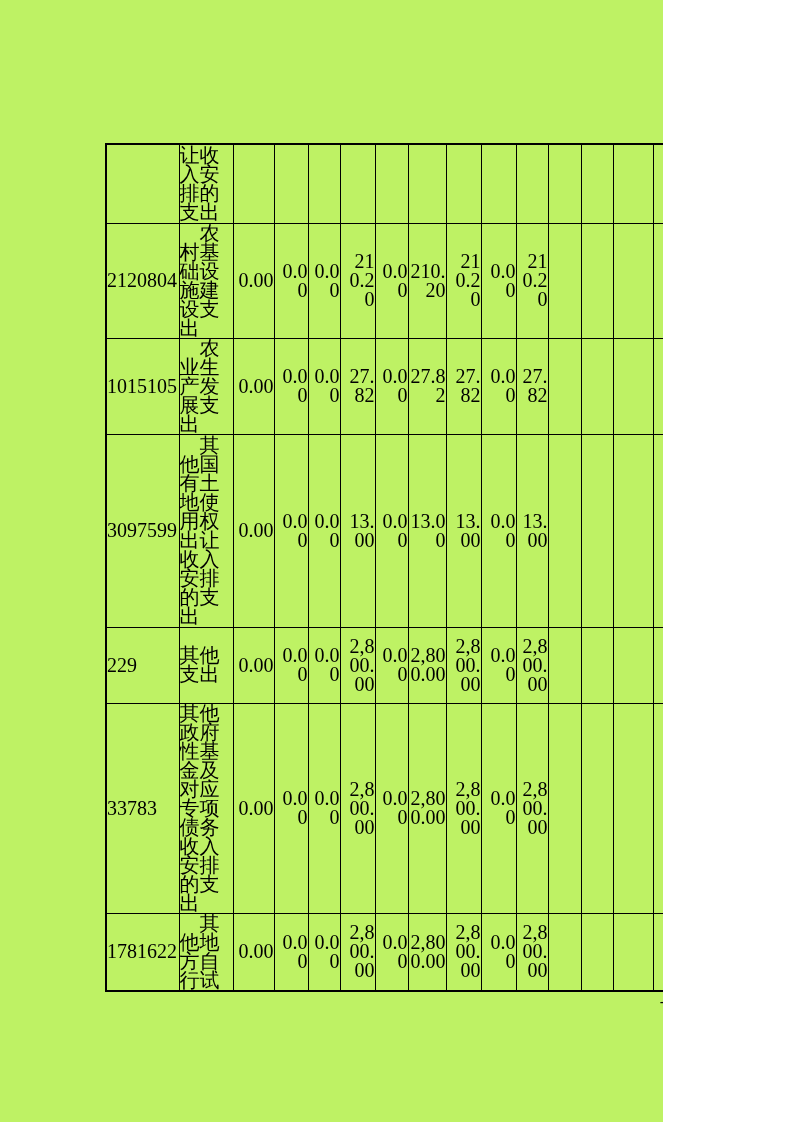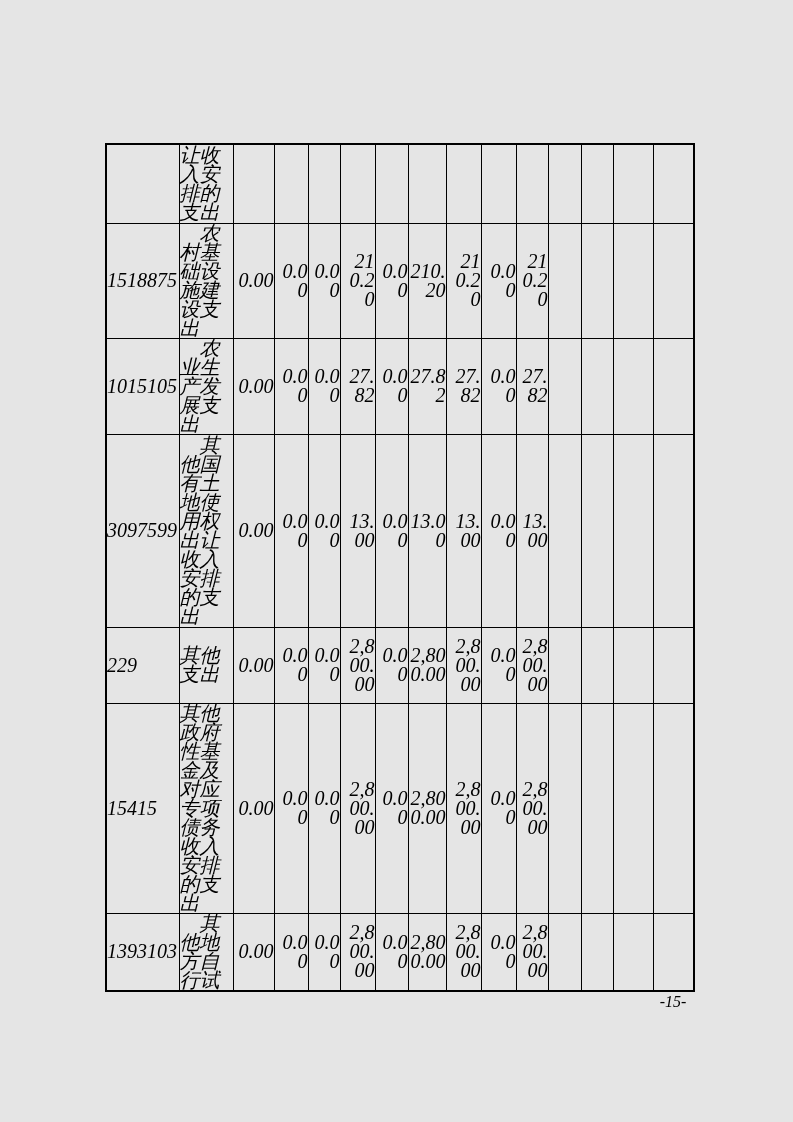--- a/index.html
+++ b/index.html
@@ -10,25 +10,24 @@
   body {
     width: 793px;
     height: 1122px;
     position: relative;
     font-family: "Liberation Serif", "DejaVu Serif", serif;
     color: #000000;
   }
   .page {
     position: absolute;
     left: 0; top: 0;
-    width: 793px;
+    width: 663px;
     height: 1122px;
-    background: #e5e5e5;
+    background: #bef264;
     overflow: hidden;
-    font-style: italic;
   }
   table.budget {
     position: absolute;
     left: 105px;
     top: 143px;
     width: 588px;
     border-collapse: collapse;
     table-layout: fixed;
     border: 2px solid #000000;
   }
@@ -113,21 +112,21 @@
           <td class="num c8"></td>
           <td class="num c9"></td>
           <td class="num c10"></td>
           <td class="num c11"></td>
           <td class="num c12"></td>
           <td class="num c13"></td>
           <td class="num c14"></td>
           <td class="num c15"></td>
         </tr>
         <tr style="height: 115px;">
-          <td class="code">1518875</td>
+          <td class="code">2120804</td>
           <td class="name">　农
 村基
 础设
 施建
 设支
 出</td>
           <td class="num c3">0.00</td>
           <td class="num c4">0.00</td>
           <td class="num c5">0.00</td>
           <td class="num c6">210.20</td>
@@ -200,21 +199,21 @@
           <td class="num c8">2,800.00</td>
           <td class="num c9">2,800.00</td>
           <td class="num c10">0.00</td>
           <td class="num c11">2,800.00</td>
           <td class="num c12"></td>
           <td class="num c13"></td>
           <td class="num c14"></td>
           <td class="num c15"></td>
         </tr>
         <tr style="height: 209px;">
-          <td class="code">15415</td>
+          <td class="code">33783</td>
           <td class="name">其他
 政府
 性基
 金及
 对应
 专项
 债务
 收入
 安排
 的支
@@ -227,21 +226,21 @@
           <td class="num c8">2,800.00</td>
           <td class="num c9">2,800.00</td>
           <td class="num c10">0.00</td>
           <td class="num c11">2,800.00</td>
           <td class="num c12"></td>
           <td class="num c13"></td>
           <td class="num c14"></td>
           <td class="num c15"></td>
         </tr>
         <tr style="height: 77px;">
-          <td class="code">1393103</td>
+          <td class="code">1781622</td>
           <td class="name">　其
 他地
 方自
 行试</td>
           <td class="num c3">0.00</td>
           <td class="num c4">0.00</td>
           <td class="num c5">0.00</td>
           <td class="num c6">2,800.00</td>
           <td class="num c7">0.00</td>
           <td class="num c8">2,800.00</td>

